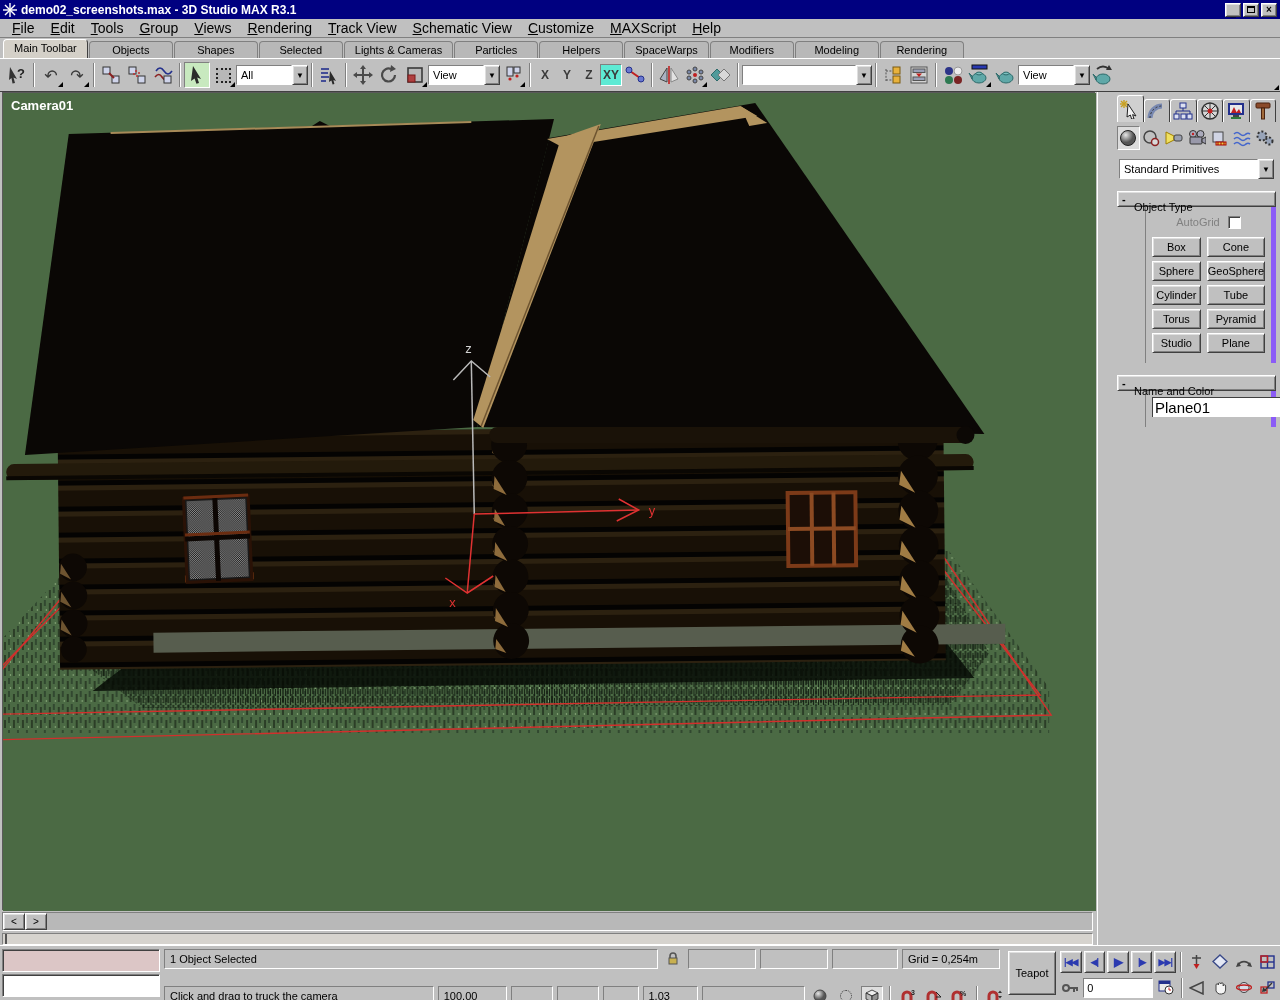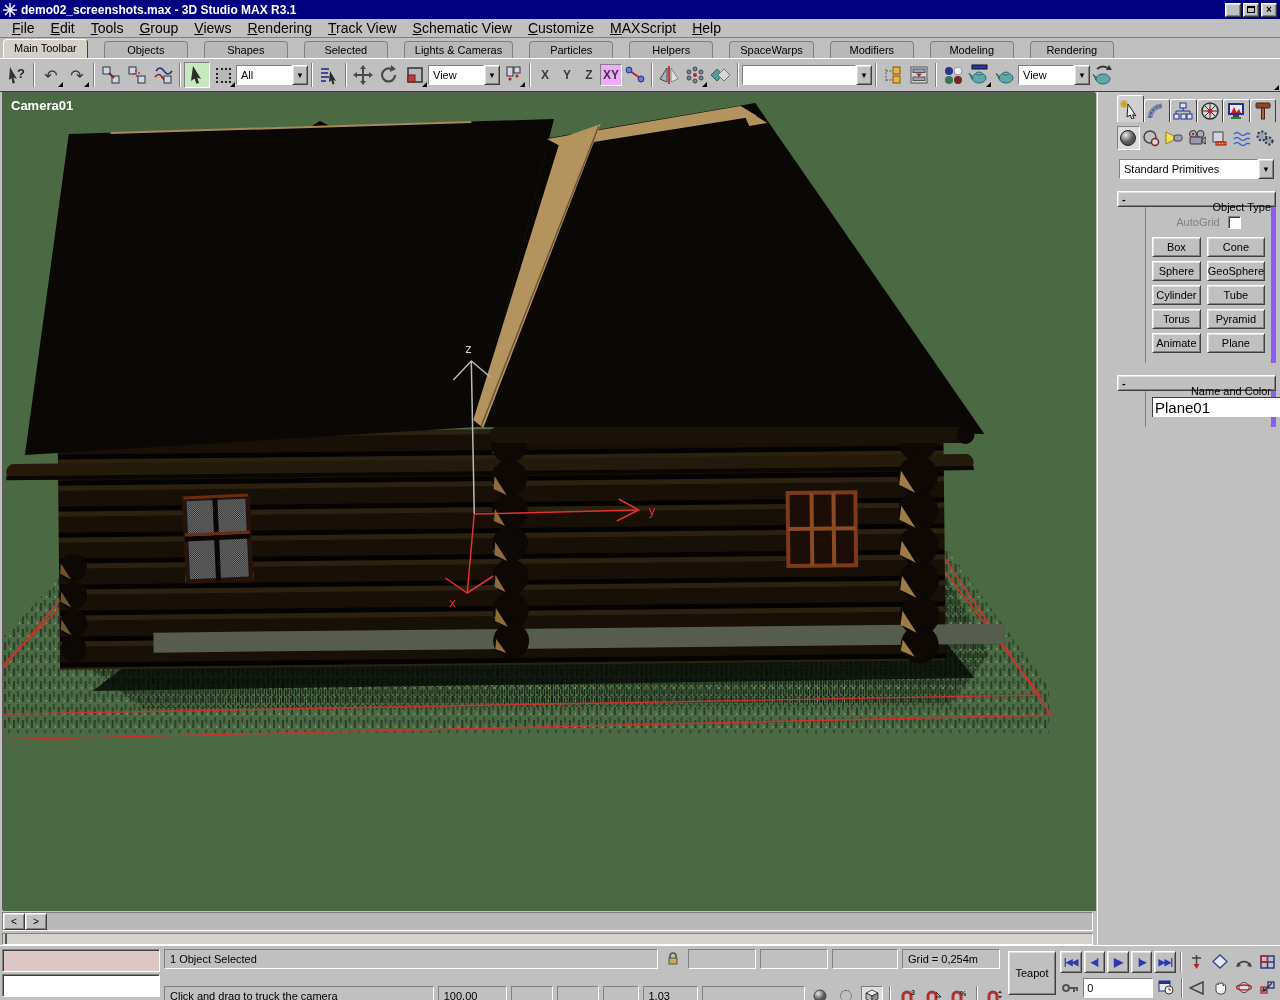--- a/index.html
+++ b/index.html
@@ -20,41 +20,41 @@
     justify-content:center; font-size:10px; font-weight:bold; line-height:1; }
   
   #menubar { left:0; top:19px; width:1280px; height:19px; background:#c0c0c0; display:flex;
     align-items:center; padding-left:4px; border-bottom:1px solid #808080; }
   .menu-item { padding:2px 8px; font-size:14px; }
   
   #tabbar { left:0; top:38px; width:1280px; height:20px; background:#c0c0c0; display:flex;
     align-items:flex-end; padding-left:3px; }
   .tab { height:17px; min-width:84px; text-align:center; padding:2px 10px 0 10px;
     border:1px solid #808080; border-bottom:none; border-radius:4px 4px 0 0;
-    background:#b8b8b8; margin-right:16px; font-size:11px; }
+    background:#b8b8b8; margin-right:1px; font-size:11px; }
   .tab.active { background:#d4d0c8; border-color:#fff #404040 transparent #fff; height:19px;
     font-weight:normal; }
   
   #toolbar { left:0; top:58px; width:1280px; height:34px; background:#c0c0c0; display:flex;
     align-items:center; padding-left:4px; border-bottom:1px solid #404040;
     border-top:1px solid #fff; }
   .tbtn { width:26px; height:26px; display:flex; align-items:center; justify-content:center;
     position:relative; background:#c0c0c0; }
   .tbtn.pressed-green { border:1px solid; border-color:#808080 #fff #fff #808080; background:#c8e9bf; }
   .tbtn .g { font-size:16px; color:#3a3a3a; }
   .corner::after { content:""; position:absolute; right:1px; bottom:1px; border-left:5px solid transparent;
     border-bottom:5px solid #000; }
   .tbsep { width:2px; height:24px; border-left:1px solid #808080; border-right:1px solid #fff; margin:0 3px; }
   .dd { height:20px; display:flex; align-items:stretch; }
   .dd .val { background:#fff; border:1px solid; border-color:#808080 #fff #fff #808080;
     padding:2px 4px; display:flex; align-items:center; }
   .dd .arr { width:16px; display:flex; align-items:center; justify-content:center; font-size:8px; }
   .axisbtn { width:22px; height:22px; font-weight:bold; font-size:12px; color:#3a3a3a;
     display:flex; align-items:center; justify-content:center; }
-  .axisbtn.pressed { border:1px solid; border-color:#808080 #fff #fff #808080; background:#f0abfc; }
+  .axisbtn.pressed { border:1px solid; border-color:#808080 #fff #fff #808080; background:#5eead4; }
   
   #viewport { left:0; top:92px; width:1097px; height:853px; background:#c0c0c0; }
   #canvas { position:absolute; left:2px; top:0; width:1093px; height:818px;
     border:1px solid #5a5a5a; }
   #vplabel { position:absolute; left:8px; top:5px; color:#fff; font-weight:bold; font-size:13px; }
   #timeslider { position:absolute; left:2px; top:820px; width:1091px; height:19px;
     display:flex; align-items:center; border:1px solid; border-color:#808080 #fff #fff #808080;
     background:#b8b8b8; }
   .ts-btn { width:22px; height:17px; display:flex; align-items:center; justify-content:center; font-size:10px; }
   #ts-thumb { width:393px; height:17px; display:flex; align-items:center; justify-content:center; }
@@ -70,21 +70,21 @@
     border-bottom:none; border-radius:3px 3px 0 0; display:flex; align-items:center;
     justify-content:center; background:#c0c0c0; }
   .cp-tab.active { height:27px; background:#d0d0d0; }
   #cp-cats { display:flex; align-items:center; height:30px; margin-top:1px; }
   .cp-cat { width:24px; height:24px; display:flex; align-items:center; justify-content:center; }
   .cp-cat.pressed { border:1px solid; border-color:#808080 #fff #fff #808080; background:#dcdcdc; }
   #cp-dd { margin:6px 2px 0 2px; }
   .rollout { margin-top:12px; }
   .roll-head { height:16px; display:flex; align-items:center; padding:0 4px; position:relative; }
   .roll-head .minus { width:12px; text-align:left; font-weight:bold; }
-  .roll-head .rtitle { flex:1; text-align:right;margin-top:16px; }
+  .roll-head .rtitle { flex:1; text-align:left;margin-top:16px; }
   .roll-body { border-left:1px solid #808080; border-right:5px solid #8b5cf6; padding:6px 6px 10px 6px;margin-left:28px; }
   .autogrid { display:flex; align-items:center; justify-content:center; gap:8px; height:18px;
     color:#808080; }
   .cbx { width:13px; height:13px; background:#fff; border:1px solid;
     border-color:#808080 #fff #fff #808080; box-shadow:inset 1px 1px 0 #404040; }
   #objgrid { display:grid; grid-template-columns:1fr 1fr; gap:4px 6px; margin-top:6px; }
   .objbtn { height:20px; display:flex; align-items:center; justify-content:center; font-size:11px; }
   #namerow { display:flex; align-items:center; gap:5px; }
   #namefield { flex:1; height:20px; border:none; outline:none; background:#fff; font-size:15px;
     padding:0 3px; font-family:"Liberation Sans",sans-serif; }
@@ -674,21 +674,21 @@
       </div>
       <div id="objgrid">
           <div class="objbtn raised">Box</div>
           <div class="objbtn raised">Cone</div>
           <div class="objbtn raised">Sphere</div>
           <div class="objbtn raised">GeoSphere</div>
           <div class="objbtn raised">Cylinder</div>
           <div class="objbtn raised">Tube</div>
           <div class="objbtn raised">Torus</div>
           <div class="objbtn raised">Pyramid</div>
-          <div class="objbtn raised">Animate</div>
+          <div class="objbtn raised">Studio</div>
           <div class="objbtn raised">Plane</div>
         </div>
     </div>
   </div>
 
   <div class="rollout">
     <div class="roll-head raised">
       <span class="minus">-</span>
       <span class="rtitle">Name and Color</span>
     </div>

